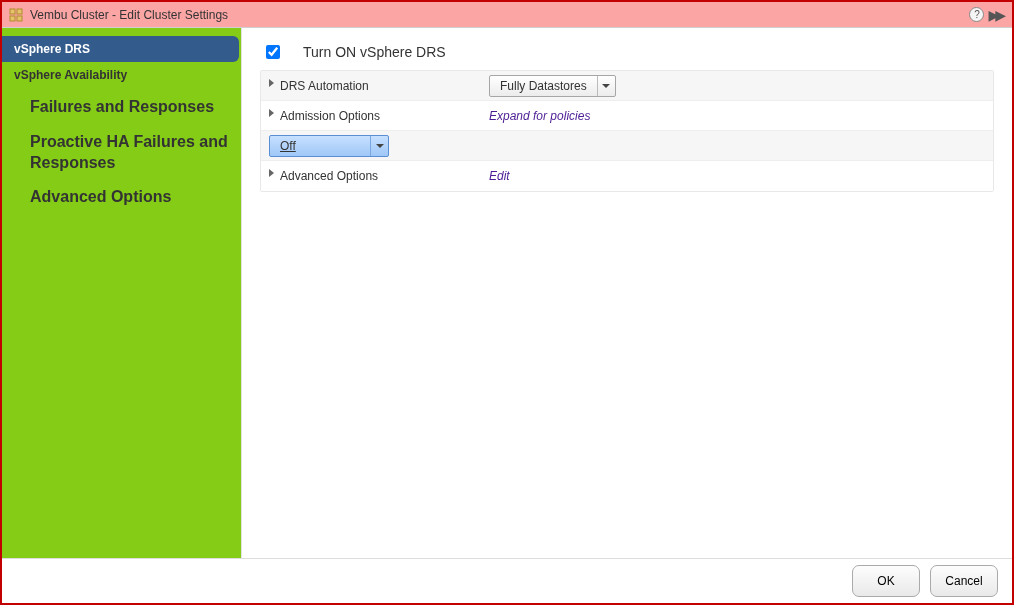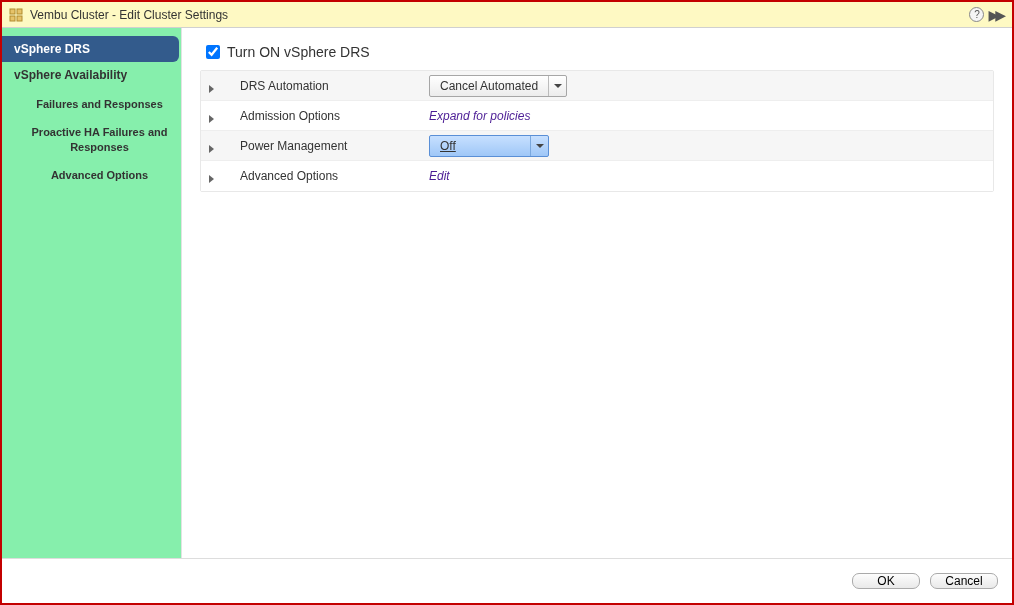--- a/index.html
+++ b/index.html
@@ -14,21 +14,21 @@
     width: 1014px;
     height: 605px;
     border: 2px solid #c30000;
     position: relative;
     display: flex;
     flex-direction: column;
     background: #fff;
   }
   .titlebar {
     height: 26px;
-    background: #fef9c3;
+    background: #fca5a5;
     border-bottom: 1px solid #d0d0d0;
     display: flex;
     align-items: center;
     padding: 0 6px;
   }
   .titlebar .win-icon {
     width: 16px;
     height: 16px;
     margin-right: 6px;
     display: flex;
@@ -63,61 +63,61 @@
     letter-spacing: -4px;
     padding-right: 4px;
   }
   .body-area {
     flex: 1;
     display: flex;
     border-bottom: 1px solid #ddd;
     overflow: hidden;
   }
   .sidebar {
-    width: 180px;
-    background: #86efac;
+    width: 240px;
+    background: #84cc16;
     border-right: 1px solid #e2e2e2;
     padding: 8px 0;
   }
   .sidebar-item {
     padding: 6px 12px;
     font-size: 12px;
     color: #333;
     cursor: pointer;
     font-weight: bold;
   }
   .sidebar-item.selected {
     background: #335b8c;
     color: #fff;
     border-radius: 0 6px 6px 0;
     margin-right: 2px;
   }
   .sidebar-subitem {
     padding: 5px 12px 5px 28px;
-    font-size: 11px;
+    font-size: 16px;
     color: #333;
     cursor: pointer;
     font-weight: bold;
     line-height: 1.3;
-    text-align: center;
   }
   .sidebar-subitem + .sidebar-subitem,
   .sidebar-item + .sidebar-subitem,
   .sidebar-subitem + .sidebar-item {
     margin-top: 4px;
   }
   .content {
     flex: 1;
     padding: 14px 18px;
   }
   .top-checkbox-row {
     display: flex;
     align-items: center;
     margin-bottom: 8px;
     padding-left: 2px;
+    gap: 16px;
   }
   .top-checkbox-row label {
     font-size: 14px;
     margin-left: 4px;
   }
   .settings-table {
     border: 1px solid #e8e8e8;
     border-radius: 2px;
   }
   .settings-row {
@@ -125,24 +125,23 @@
     align-items: center;
     min-height: 30px;
     border-bottom: 1px solid #eee;
   }
   .settings-row:last-child { border-bottom: none; }
   .settings-row:nth-child(odd) { background: #f6f6f6; }
   .settings-row:nth-child(even) { background: #fff; }
   .row-label-cell {
     width: 220px;
     display: flex;
-    align-items: flex-end;
+    align-items: flex-start;
     padding-left: 8px;
     font-size: 12px;
-    gap: 20px;
   }
   .expander {
     width: 0;
     height: 0;
     border-top: 4px solid transparent;
     border-bottom: 4px solid transparent;
     border-left: 5px solid #666;
     margin-right: 6px;
   }
   .row-value-cell {
@@ -194,21 +193,21 @@
     height: 44px;
     display: flex;
     align-items: center;
     justify-content: flex-end;
     padding: 0 14px;
     gap: 10px;
     background: #fff;
   }
   .btn {
     min-width: 68px;
-    height: 16px;
+    height: 32px;
     border: 1px solid #aaa;
     background: linear-gradient(#fdfdfd, #e9e9e9);
     border-radius: 7px;
     font-size: 12px;
     padding: 0 14px;
     cursor: pointer;
   }
   input[type=checkbox]{
     width:14px;height:14px;
   }
@@ -262,43 +261,39 @@
 
       <div class="settings-table">
 
         <div class="settings-row">
           <div class="row-label-cell">
             <span class="expander"></span>
             <span>DRS Automation</span>
           </div>
           <div class="row-value-cell">
             <div class="dropdown">
-              <span class="dd-text">Cancel Automated</span>
+              <span class="dd-text">Fully Datastores</span>
               <span class="dd-arrow-btn">
                   <span class="dd-caret"></span>
                 </span>
             </div>
           </div>
         </div>
 
         <div class="settings-row">
           <div class="row-label-cell">
             <span class="expander"></span>
             <span>Admission Options</span>
           </div>
           <div class="row-value-cell">
             <span class="italic">Expand for policies</span>
           </div>
         </div>
 
         <div class="settings-row">
-          <div class="row-label-cell">
-            <span class="expander"></span>
-            <span>Power Management</span>
-          </div>
           <div class="row-value-cell">
             <div class="dropdown highlight">
               <span class="dd-text">Off</span>
               <span class="dd-arrow-btn">
                   <span class="dd-caret"></span>
                 </span>
             </div>
           </div>
         </div>
 

